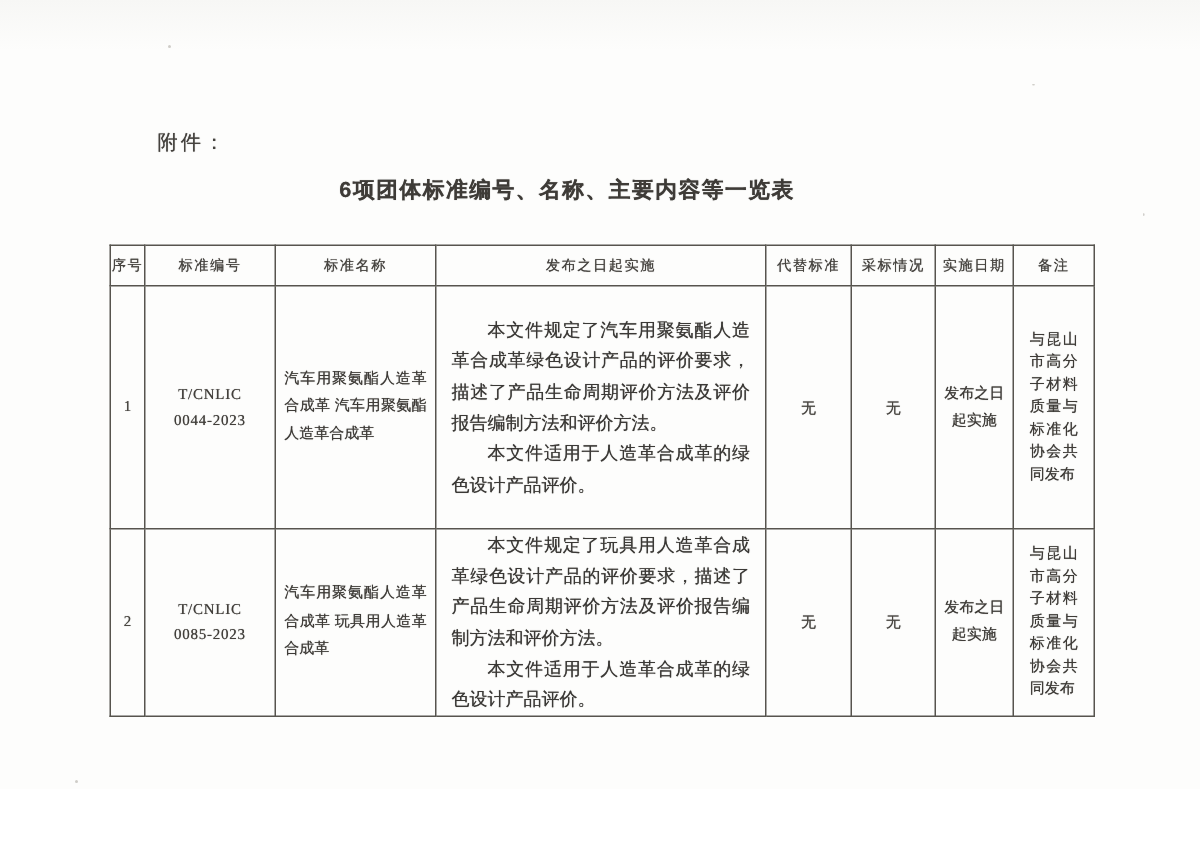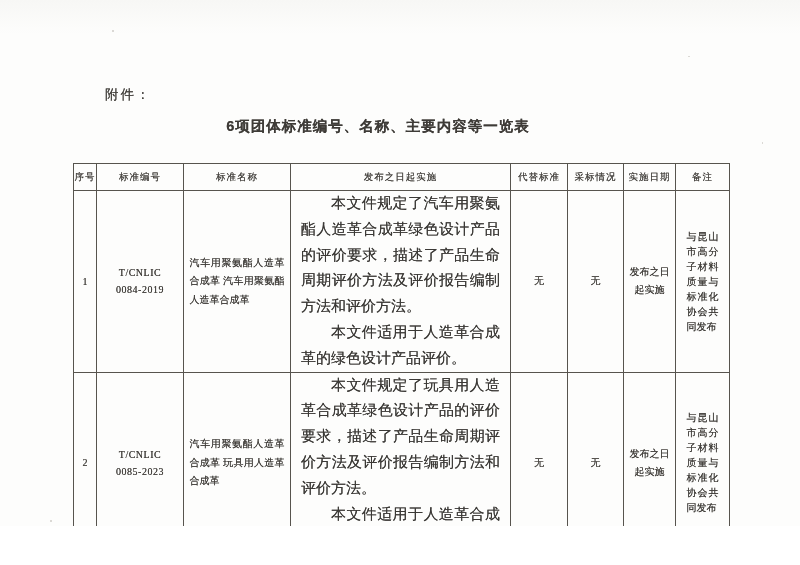--- a/index.html
+++ b/index.html
@@ -87,21 +87,21 @@
     width: 95px;
     font-size: 10px;
     line-height: 1.85;
     text-align: justify;
     word-break: break-all;
     color: #3e3b37;
   }
   td.c-content { vertical-align: middle; }
   td.c-content p {
     margin: 0 10px;
-    font-size: 15px;
+    font-size: 12px;
     line-height: 1.72;
     text-indent: 2em;
     text-align: justify;
     word-break: break-all;
     color: #3b3936;
   }
   td.c-replaced, td.c-adoption {
     text-align: center;
     font-size: 10px;
     color: #4a4742;
@@ -162,21 +162,21 @@
         <th>采标情况</th>
         <th>实施日期</th>
         <th>备注</th>
       </tr>
     </thead>
     <tbody>
       <tr class="row-1">
         <td class="c-no">1</td>
         <td class="c-code">
           <div>T/CNLIC</div>
-          <div>0084-2019</div>
+          <div>0044-2023</div>
         </td>
         <td class="c-name">
           <div class="name-text">汽车用聚氨酯人造革合成革 汽车用聚氨酯人造革合成革</div>
         </td>
         <td class="c-content">
           <p>本文件规定了汽车用聚氨酯人造革合成革绿色设计产品的评价要求，描述了产品生命周期评价方法及评价报告编制方法和评价方法。</p>
           <p>本文件适用于人造革合成革的绿色设计产品评价。</p>
         </td>
         <td class="c-replaced">无</td>
         <td class="c-adoption">无</td>

